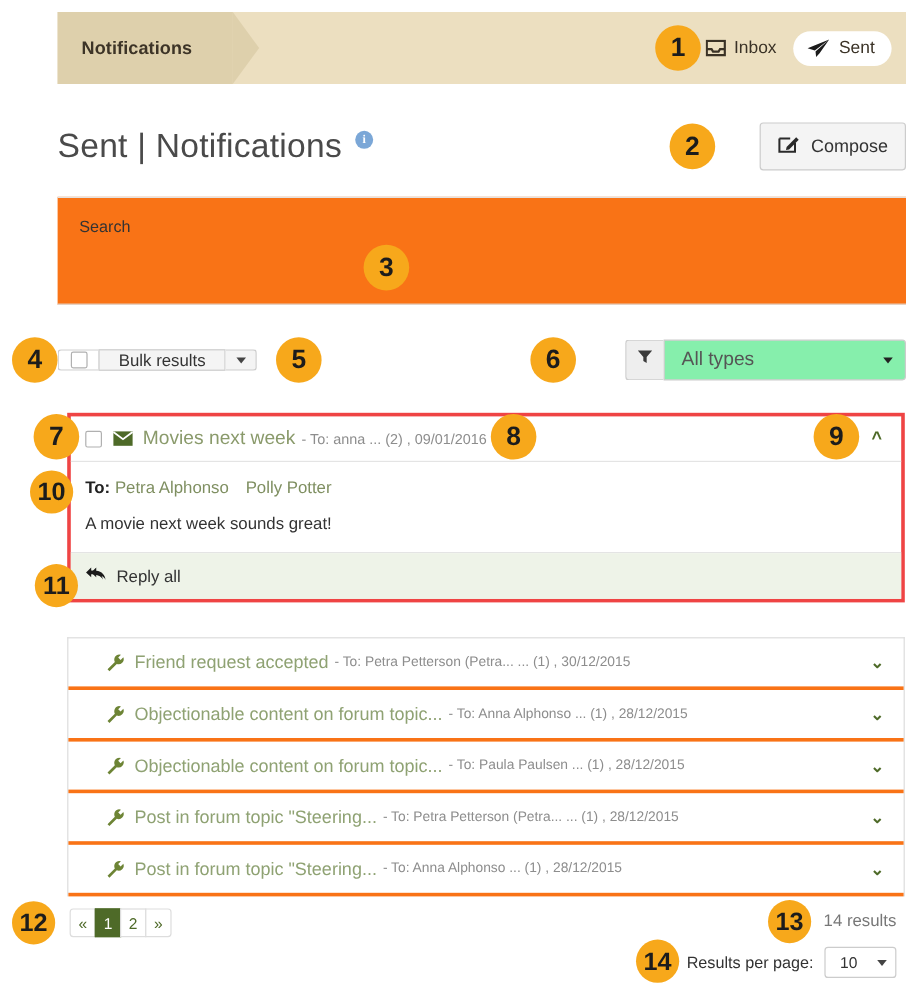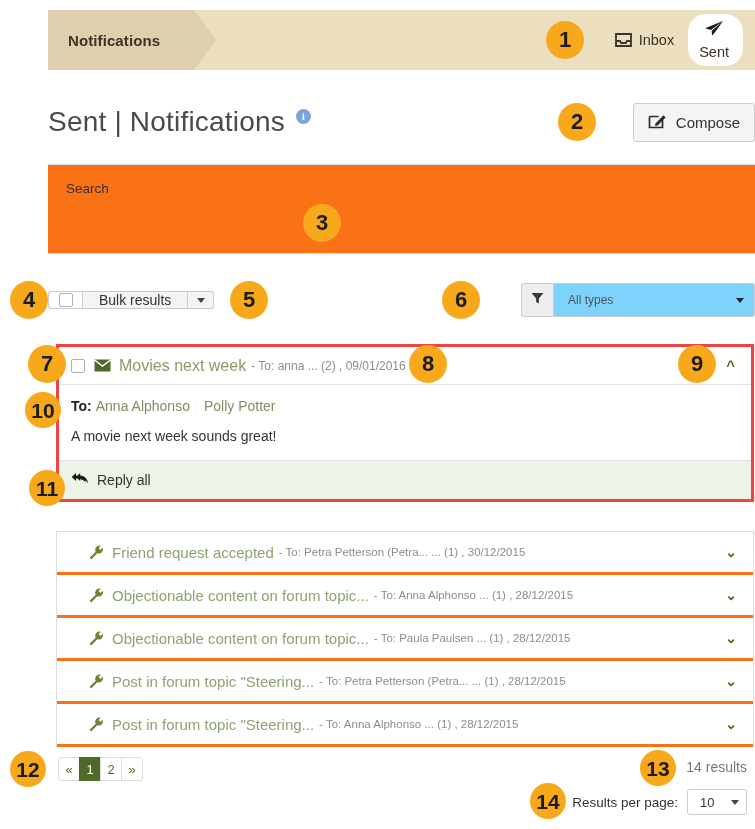--- a/index.html
+++ b/index.html
@@ -58,21 +58,20 @@
   }
   .nav-link {
     display: flex; align-items: center; gap: 7px;
     font-size: 14.5px; color: #3a3226;
     padding: 6px 10px;
   }
   .nav-link.active {
     background: #ffffff;
     border-radius: 18px;
     padding: 6px 14px 6px 11px;
-    flex-direction: column;
   }
   .icon-inbox svg, .icon-sent svg { display: block; }
 
   
   .title-row {
     position: absolute; left: 48px; top: 98px;
     width: 707px; height: 48px;
     display: flex; align-items: center;
   }
   .page-title {
@@ -168,24 +167,24 @@
     width: 32px;
     border: 1px solid #ccc; border-right: none;
     background: #eee;
     border-radius: 3px 0 0 3px;
     display: flex; align-items: center; justify-content: center;
   }
   .filter-select {
     width: 202px; height: 34px;
     border: 1px solid #ccc;
     border-radius: 0 3px 3px 0;
-    background: #7dd3fc;
+    background: #86efac;
     display: flex; align-items: center;
     padding: 0 10px 0 14px;
-    font-size: 12px; color: #555;
+    font-size: 16px; color: #555;
   }
   .filter-select .caret-dn { margin-left: auto; border-top-color:#222; }
 
   
   .msg-expanded {
     position: absolute; left: 56px; top: 344px;
     width: 698px;
     border: 3px solid #ef4444;
     background: #fff;
   }
@@ -358,21 +357,21 @@
         <svg width="17" height="13" viewBox="0 0 17 13">
           <rect x="0.5" y="0.5" width="16" height="12" fill="#4e6a28"></rect>
           <path d="M0.5 1l8 6 8-6" fill="none" stroke="#ffffff" stroke-width="1.5"></path>
         </svg>
       </span>
       <span class="msg-subject">Movies next week</span>
       <span class="msg-meta">- To: anna ... (2) , 09/01/2016</span>
       <span class="chev">^</span>
     </div>
     <div class="msg-to">
-      <b>To:</b><a href="#">Anna Alphonso</a><a href="#">Polly Potter</a>
+      <b>To:</b><a href="#">Petra Alphonso</a><a href="#">Polly Potter</a>
     </div>
     <div class="msg-body">A movie next week sounds great!</div>
     <div class="msg-actions">
       <span>
         <svg width="17" height="13" viewBox="0 0 17 13">
           <path d="M5 1L0.7 5 5 9V6.6c5 0 8 1.4 9.8 4.4C14 7 11.6 3.4 5 3.4z" fill="#1b1b1b"></path>
           <path d="M9.2 1L4.9 5l4.3 4V7.2c4 .2 6.4 1.4 8 4.2C16.3 7.2 14 4 9.2 3.6z" fill="#1b1b1b"></path>
         </svg>
       </span>
       <span>Reply all</span>

